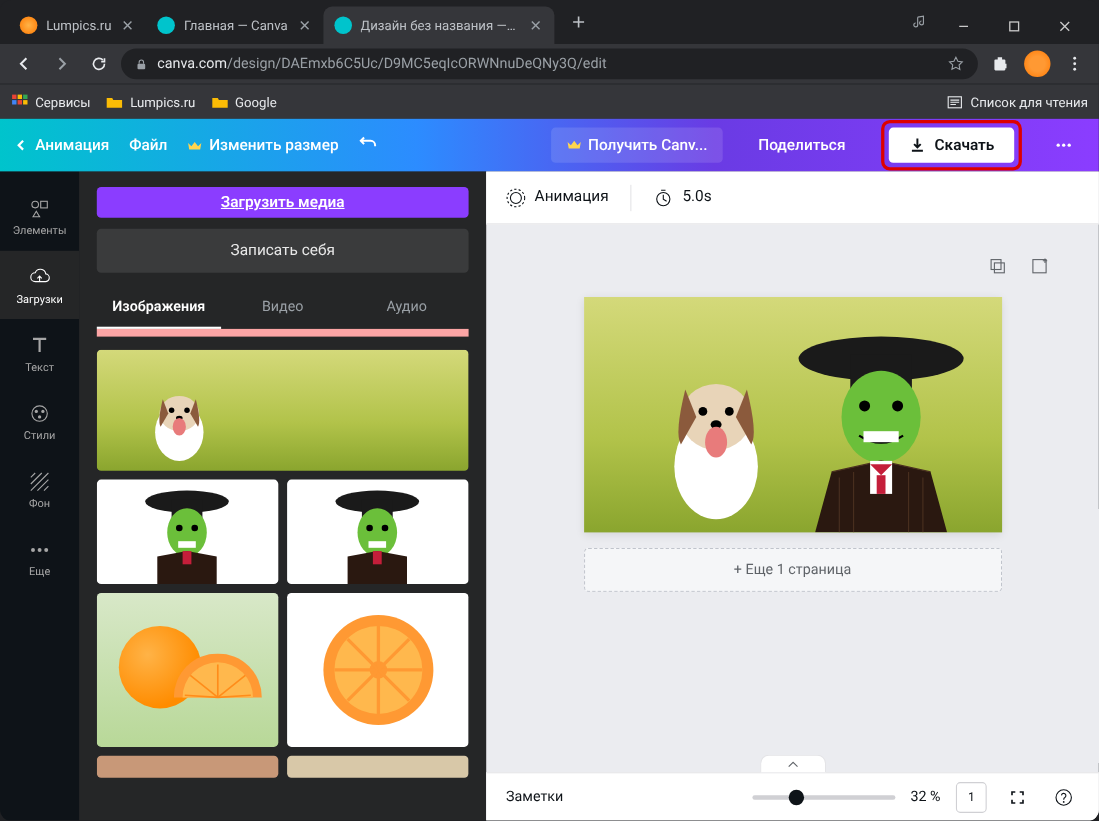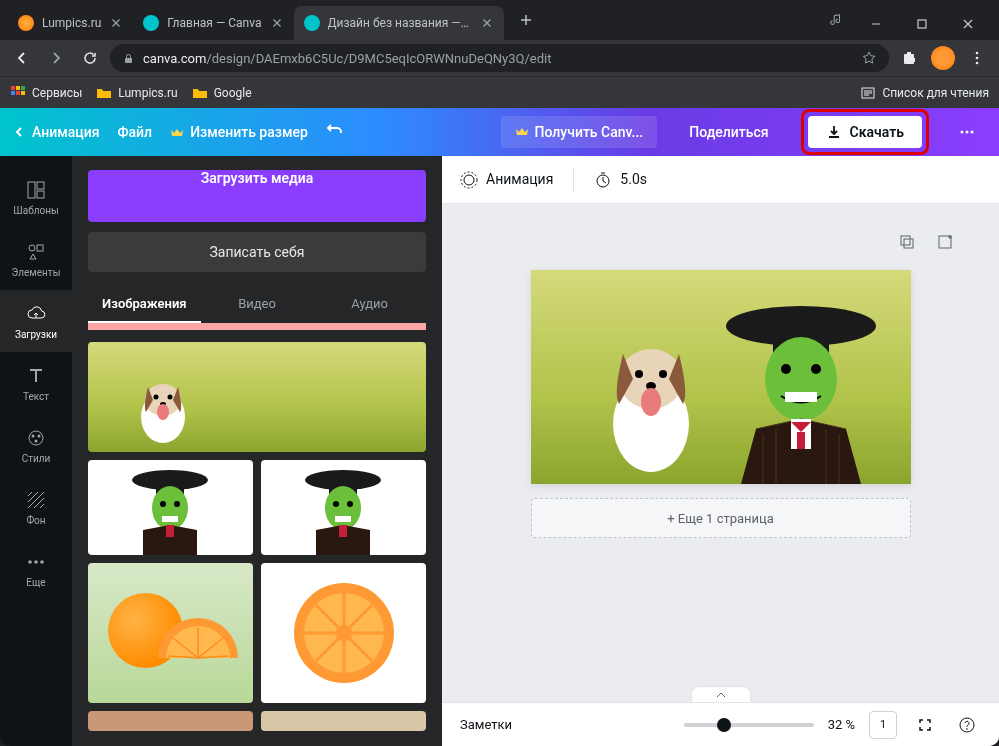--- a/index.html
+++ b/index.html
@@ -47,21 +47,21 @@
 .main { display:flex; height:calc(746px - 40px - 36px - 32px - 48px); }
 
 
 .rail { width:72px; background:#0e1318; display:flex; flex-direction:column; align-items:center; padding-top:10px; color:#a6a6a6; font-size:10px; }
 .rail-item { width:72px; height:62px; display:flex; flex-direction:column; align-items:center; justify-content:center; gap:4px; cursor:pointer; }
 .rail-item.active { background:#252627; color:#fff; }
 .rail-item svg { width:22px; height:22px; }
 
 
 .panel { width:370px; background:#252627; display:flex; flex-direction:column; padding:14px 16px 0; position:relative; }
-.btn-upload { height:52px; background:#8b3dff; color:#fff; border-radius:4px; font-size:14px; font-weight:600; display:flex; align-items:flex-start; justify-content:center; cursor:pointer; }
+.btn-upload { height:28px; background:#8b3dff; color:#fff; border-radius:4px; font-size:14px; font-weight:600; display:flex; align-items:center; justify-content:center; cursor:pointer;text-decoration:underline; }
 .btn-record { height:40px; background:#3a3b3c; color:#e8e8e8; border-radius:4px; font-size:14px; display:flex; align-items:center; justify-content:center; margin-top:10px; cursor:pointer; }
 .media-tabs { display:flex; margin-top:14px; gap:0; border-bottom:7px solid #fca5a5; }
 .media-tab { flex:1; text-align:center; padding:10px 0; color:#9aa0a6; font-size:13px; cursor:pointer; }
 .media-tab.active { color:#fff; font-weight:600; border-bottom:2px solid #fff; }
 .media-grid { flex:1; overflow-y:auto; margin-top:12px; display:flex; flex-direction:column; gap:8px; padding-bottom:10px; }
 .media-row { display:flex; gap:8px; }
 .thumb { border-radius:4px; overflow:hidden; cursor:pointer; }
 .panel-collapse { position:absolute; right:-12px; top:50%; width:12px; height:64px; background:#252627; border-radius:0 6px 6px 0; display:flex; align-items:center; justify-content:center; color:#9a9a9a; cursor:pointer; }
 
 
@@ -264,28 +264,20 @@
         <circle cx="4" cy="9" r="1.5" fill="currentColor"></circle>
         <circle cx="9" cy="9" r="1.5" fill="currentColor"></circle>
         <circle cx="14" cy="9" r="1.5" fill="currentColor"></circle>
       </svg>
   </div>
 </div>
 
 <div class="main">
 
   <div class="rail">
-    <div class="rail-item">
-      <svg viewBox="0 0 22 22">
-          <rect x="3" y="3" width="7" height="16" stroke="currentColor" fill="none"></rect>
-          <rect x="12" y="3" width="7" height="7" stroke="currentColor" fill="none"></rect>
-          <rect x="12" y="12" width="7" height="7" stroke="currentColor" fill="none"></rect>
-        </svg>
-      <span>Шаблоны</span>
-    </div>
     <div class="rail-item">
       <svg viewBox="0 0 22 22">
           <circle cx="7" cy="7" r="3" stroke="currentColor" fill="none"></circle>
           <rect x="12" y="4" width="6" height="6" stroke="currentColor" fill="none"></rect>
           <path d="M5 18l3-5 3 5z" stroke="currentColor" fill="none"></path>
         </svg>
       <span>Элементы</span>
     </div>
     <div class="rail-item active">
       <svg viewBox="0 0 22 22">

